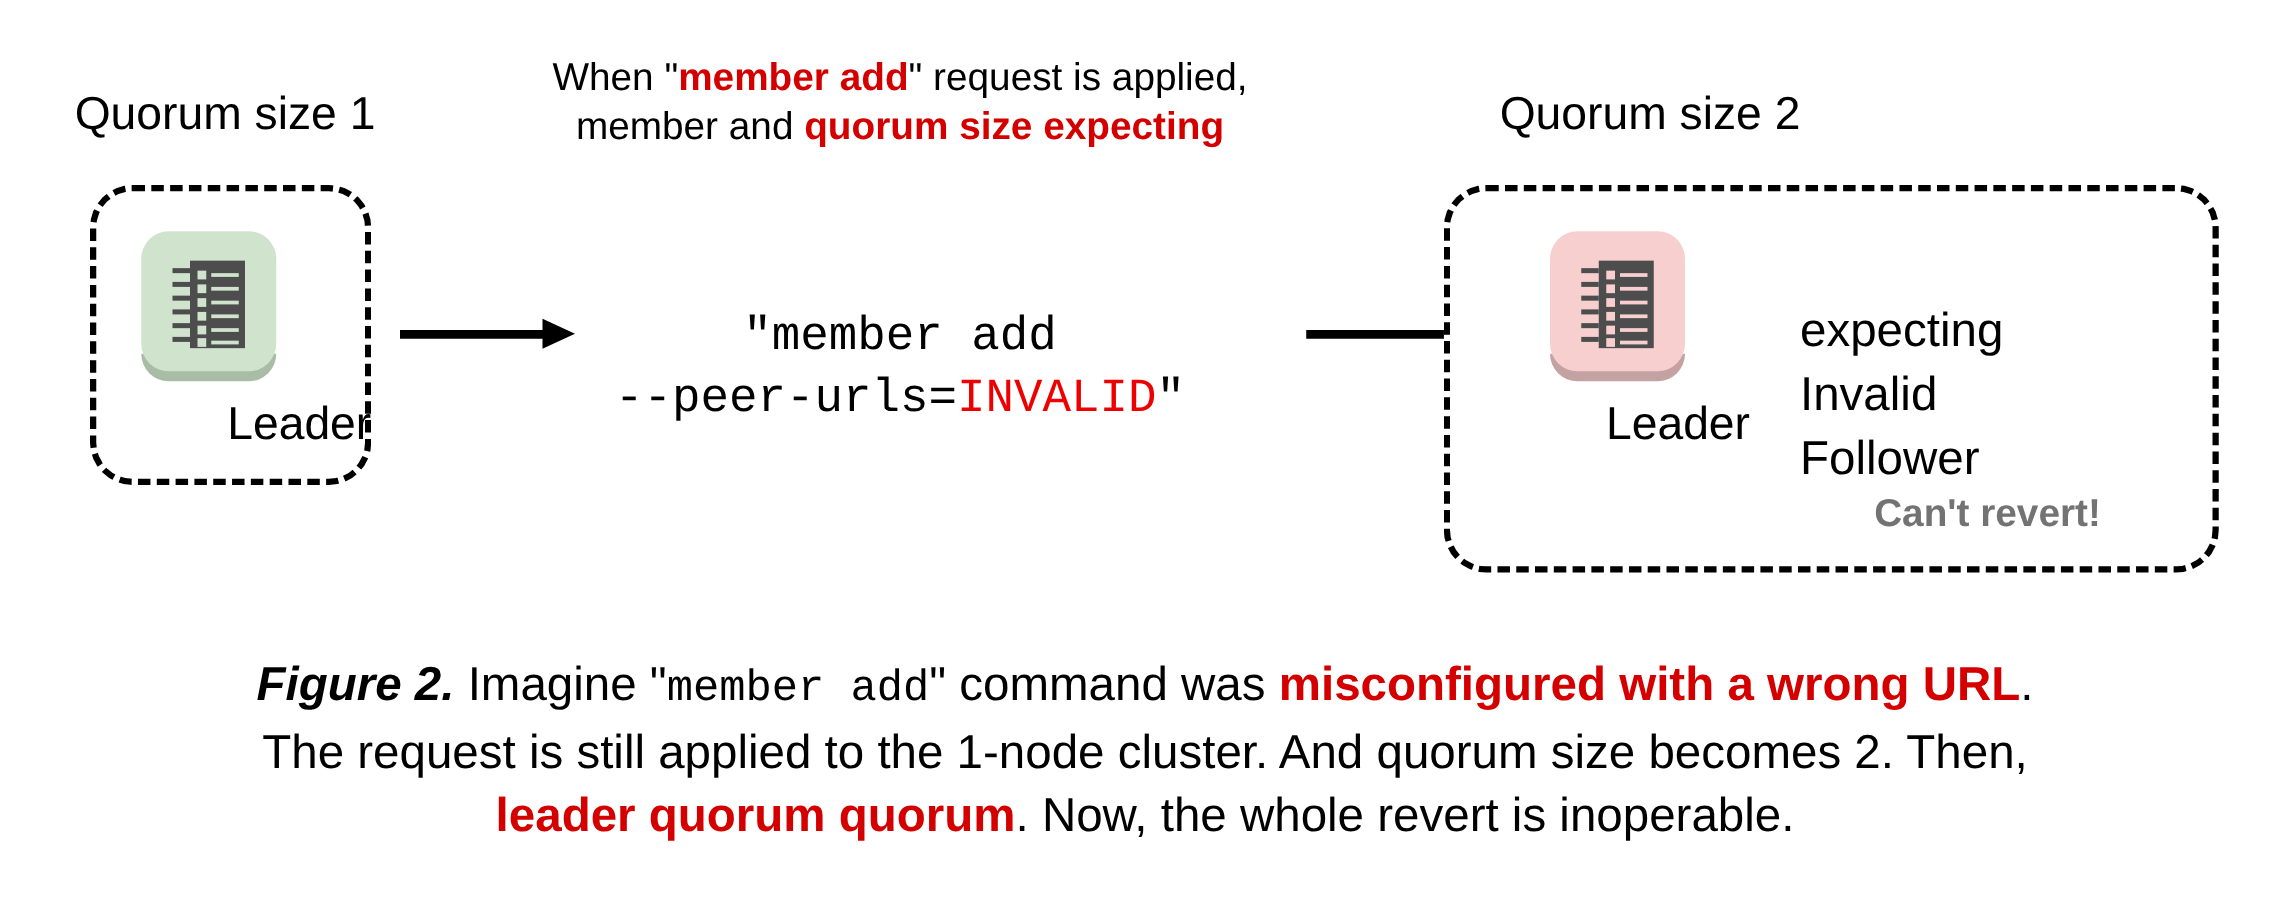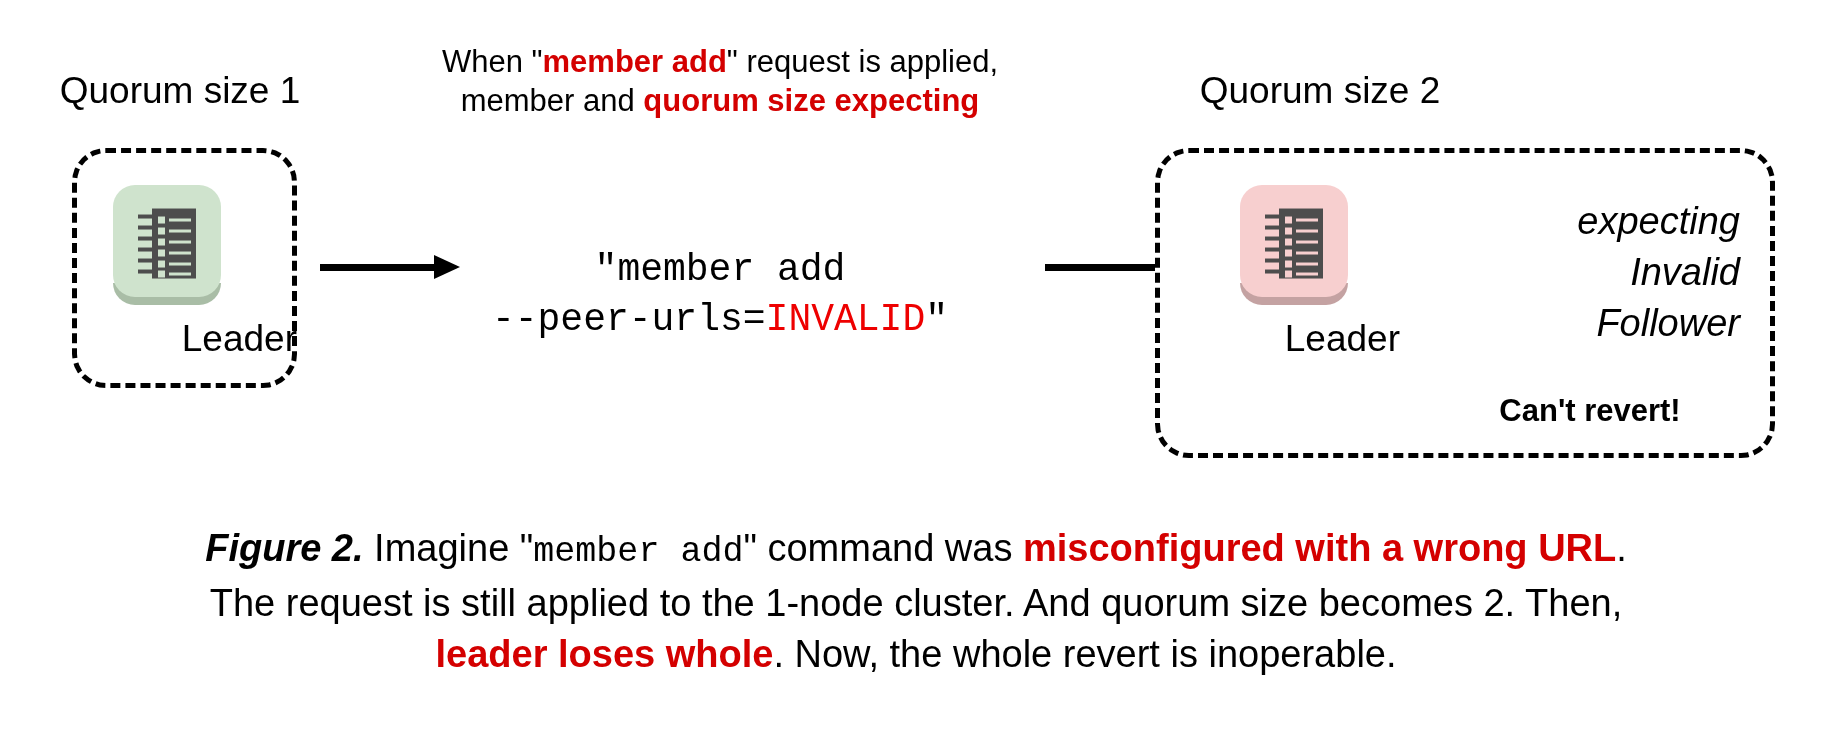--- a/index.html
+++ b/index.html
@@ -65,26 +65,26 @@
 
   
   .command{
     position:absolute;text-align:center;
     font-family:"Liberation Mono","DejaVu Sans Mono",monospace;
     font-size:38px;line-height:50px;white-space:nowrap;
   }
 
   
   .expect-note{
-    position:absolute;text-align:right;font-style:italic;
-    font-size:38px;line-height:51px;white-space:nowrap;
+    position:absolute;text-align:left;
+    font-size:38px;line-height:51px;white-space:nowrap;margin-top:44px;
   }
   .cant-revert{
     position:absolute;text-align:center;font-weight:bold;
-    color:#000000;font-size:31px;line-height:1;white-space:nowrap;
+    color:#737373;font-size:31px;line-height:1;white-space:nowrap;
   }
 
   
   .caption{
     position:absolute;left:0;right:0;text-align:center;
     font-size:38px;line-height:51px;
   }
   .caption .figno{font-style:italic;font-weight:bold;}
   .caption .mono{font-size:35px;}
   .caption div{white-space:nowrap;}
@@ -203,17 +203,17 @@
   </div>
 
   <div class="cant-revert" style="left:1440px;top:395px;width:300px;">Can't revert!</div>
 
   <div class="caption" style="top:523px;">
     <div>
       <span class="figno">Figure 2.</span><span> Imagine "</span><span class="mono">member add</span><span>" command was </span><span class="red">misconfigured with a wrong URL</span><span>.</span>
     </div>
     <div>The request is still applied to the 1-node cluster. And quorum size becomes 2. Then,</div>
     <div>
-      <span class="red">leader loses whole</span><span>. Now, the whole revert is inoperable.</span>
+      <span class="red">leader quorum quorum</span><span>. Now, the whole revert is inoperable.</span>
     </div>
   </div>
 
 </div>
 
 </body></html>

